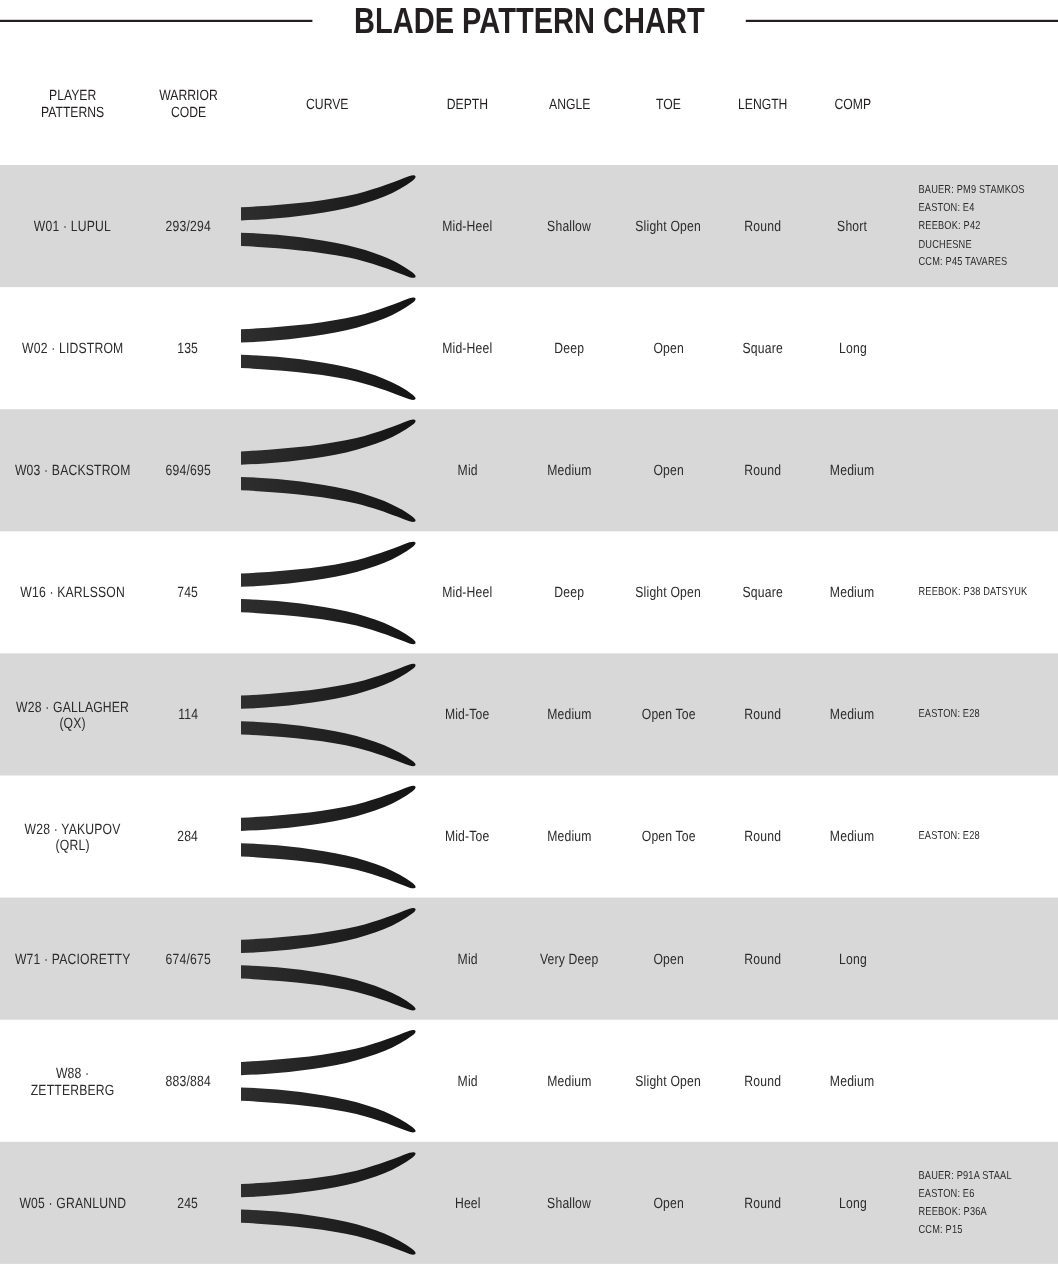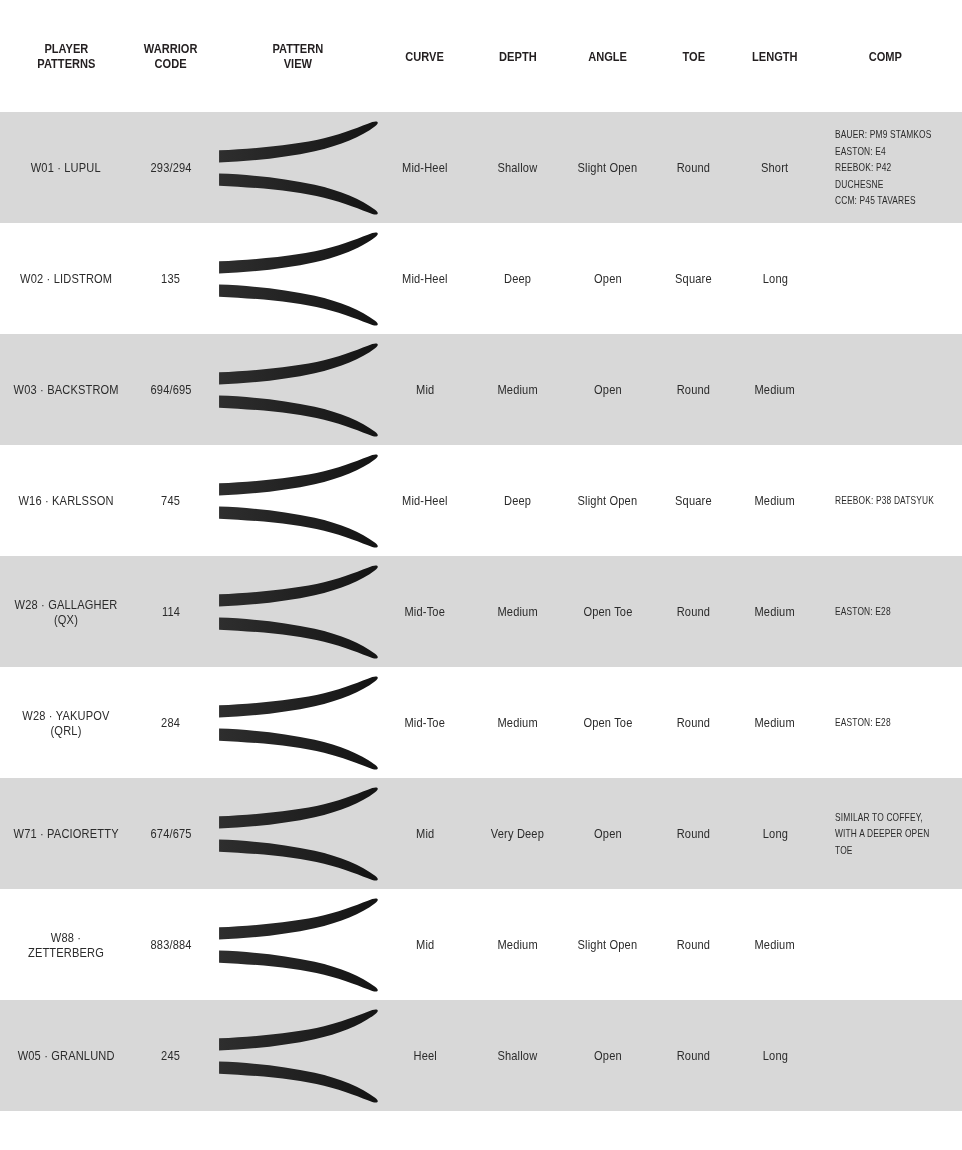--- a/index.html
+++ b/index.html
@@ -25,21 +25,21 @@
   }
   
   .grid {
     display:grid;
     grid-template-columns:132px 78px 175px 80px 105px 75px 97px 66px 154px;
     align-items:center;
     width:962px;
   }
   .hdr { height:112px; }
   .hcell {
-    text-align:center; font-weight:700; font-size:13.5px; line-height:15px;
+    text-align:center; font-weight:400; font-size:13.5px; line-height:15px;
     color:#231f20;
   }
   .hcell span, .cell span {
     display:inline-block;
     transform:scaleX(0.82); transform-origin:center;
     white-space:pre-line;
   }
   .row { height:111px; }
   .row.alt { background:#d8d8d8; }
   .cell {
@@ -66,28 +66,31 @@
     <path id="bladeTop" fill="url(#bladeGrad)" d="M5 37 C 48 35, 88 31, 118 24 C 140 18.5, 158 11, 170 6.5 C 175.5 4.6, 178.5 6.8, 173 11 C 158 22.5, 136 31.5, 108 38 C 76 45, 38 49, 5 50 Z"></path>
     <g id="bladePair">
       <use href="#bladeTop" xlink:href="#bladeTop"></use>
       <use href="#bladeTop" xlink:href="#bladeTop" transform="translate(0,112) scale(1,-1)"></use>
     </g>
   </defs>
 </svg>
 
 <div class="page">
 
+  <div class="title-row">
+    <div class="rule"></div>
+    <h1 class="title">BLADE PATTERN CHART</h1>
+    <div class="rule"></div>
+  </div>
 
   <div class="grid hdr">
     <div class="hcell"><span>PLAYER
 PATTERNS</span></div>
     <div class="hcell"><span>WARRIOR
 CODE</span></div>
-    <div class="hcell"><span>PATTERN
-VIEW</span></div>
     <div class="hcell"><span>CURVE</span></div>
     <div class="hcell"><span>DEPTH</span></div>
     <div class="hcell"><span>ANGLE</span></div>
     <div class="hcell"><span>TOE</span></div>
     <div class="hcell"><span>LENGTH</span></div>
     <div class="hcell"><span>COMP</span></div>
   </div>
 
   <div id="rows">
   <div class="grid row alt">
@@ -193,22 +196,20 @@
     <div class="cell pattern">
       <svg class="blade" viewBox="0 0 180 112">
         <use href="#bladePair" xlink:href="#bladePair"></use>
       </svg>
     </div>
     <div class="cell"><span>Mid</span></div>
     <div class="cell"><span>Very Deep</span></div>
     <div class="cell"><span>Open</span></div>
     <div class="cell"><span>Round</span></div>
     <div class="cell"><span>Long</span></div>
-    <div class="cell comp"><span>SIMILAR TO COFFEY,
-WITH A DEEPER OPEN TOE</span></div>
   </div>
 
   <div class="grid row">
     <div class="cell"><span>W88 · ZETTERBERG</span></div>
     <div class="cell"><span>883/884</span></div>
     <div class="cell pattern">
       <svg class="blade" viewBox="0 0 180 112">
         <use href="#bladePair" xlink:href="#bladePair"></use>
       </svg>
     </div>
@@ -225,16 +226,20 @@
     <div class="cell pattern">
       <svg class="blade" viewBox="0 0 180 112">
         <use href="#bladePair" xlink:href="#bladePair"></use>
       </svg>
     </div>
     <div class="cell"><span>Heel</span></div>
     <div class="cell"><span>Shallow</span></div>
     <div class="cell"><span>Open</span></div>
     <div class="cell"><span>Round</span></div>
     <div class="cell"><span>Long</span></div>
+    <div class="cell comp"><span>BAUER: P91A STAAL
+EASTON: E6
+REEBOK: P36A
+CCM: P15</span></div>
   </div>
 </div>
 
 </div>
 
 </body></html>

